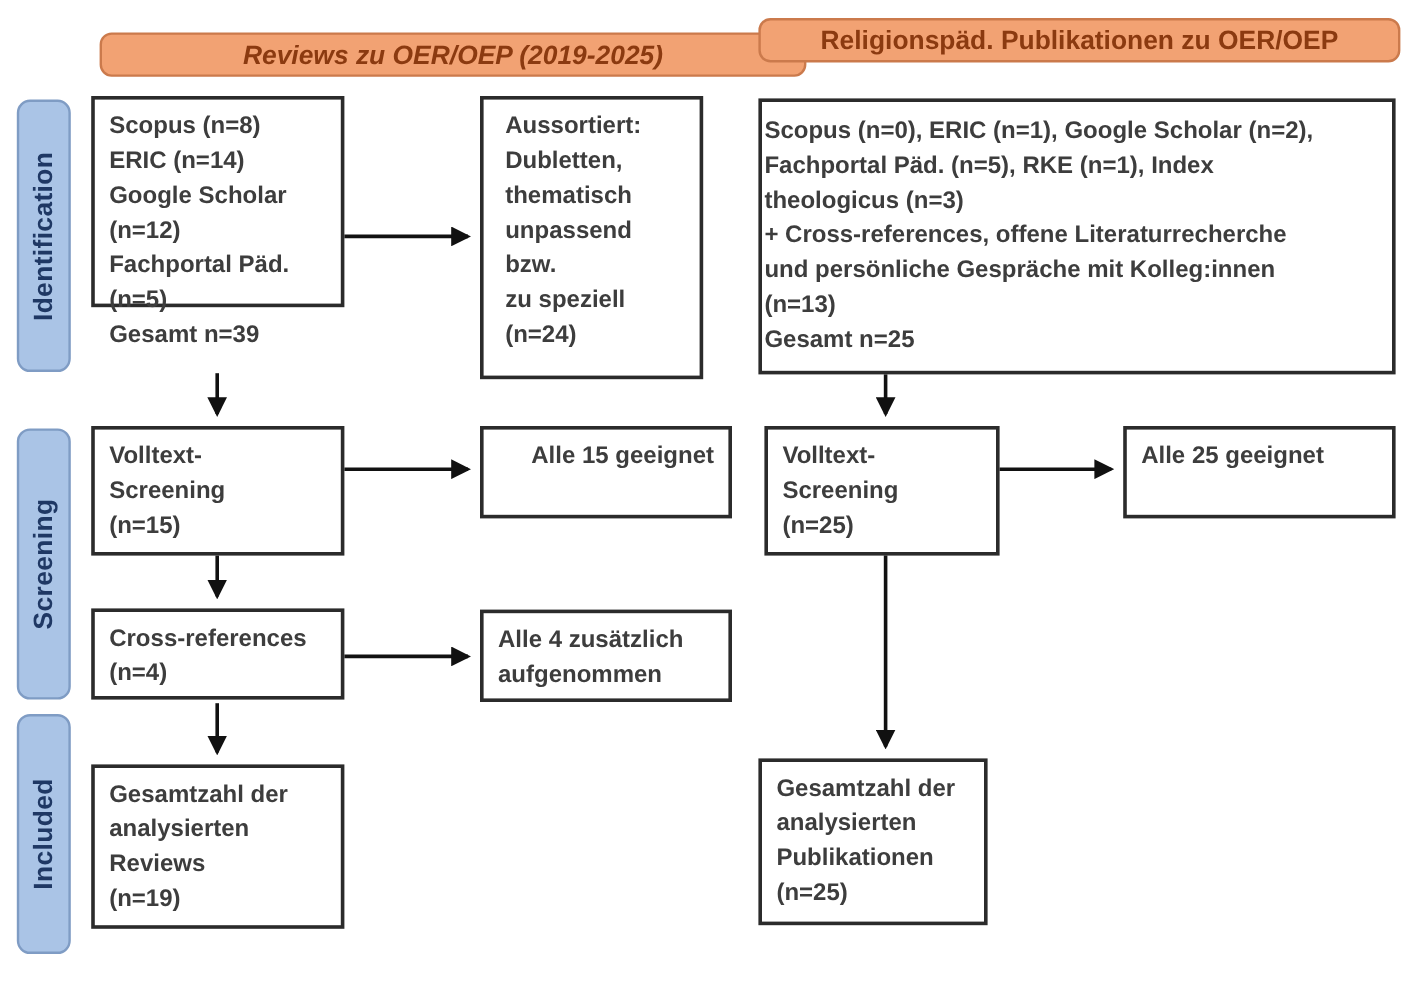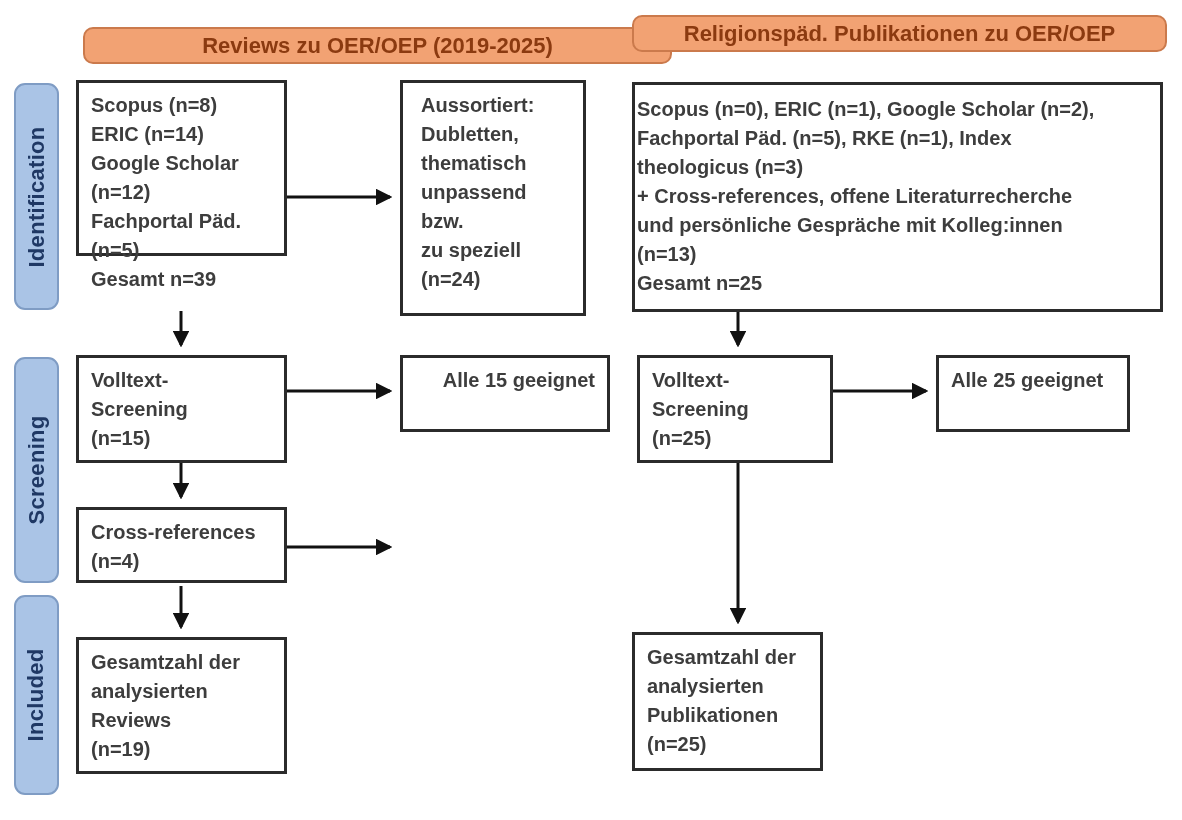--- a/index.html
+++ b/index.html
@@ -38,21 +38,21 @@
   }
   .box.r1{padding:10px 2px;}
   svg.arrows{position:absolute;left:0;top:0;pointer-events:none;}
   svg.arrows line{stroke:var(--arrow);stroke-width:3;}
 </style>
 </head>
 <body>
 
 <div class="canvas">
 
-  <div class="col-header" style="left:83px;top:27px;width:589px;height:37px;">Reviews zu OER/OEP (2019-2025)</div>
+  <div class="col-header" style="left:83px;top:27px;width:589px;height:37px;font-style:italic;">Reviews zu OER/OEP (2019-2025)</div>
   <div class="col-header" style="left:632px;top:15px;width:535px;height:37px;">Religionspäd. Publikationen zu OER/OEP</div>
 
   <div class="stage-tab" style="left:14px;top:83px;width:45px;height:227px;">
     <span class="vtext">Identification</span>
   </div>
   <div class="stage-tab" style="left:14px;top:357px;width:45px;height:226px;">
     <span class="vtext">Screening</span>
   </div>
   <div class="stage-tab" style="left:14px;top:595px;width:45px;height:200px;">
     <span class="vtext">Included</span>
@@ -70,36 +70,38 @@
 thematisch
 unpassend bzw.
 zu speziell
 (n=24)</div>
   <div class="box" style="left:76px;top:355px;width:211px;height:108px;">Volltext-
 Screening
 (n=15)</div>
   <div class="box" style="left:400px;top:355px;width:210px;height:77px;text-align:right;">Alle 15 geeignet</div>
   <div class="box" style="left:76px;top:507px;width:211px;height:76px;">Cross-references
 (n=4)</div>
+  <div class="box" style="left:400px;top:508px;width:210px;height:77px;">Alle 4 zusätzlich
+aufgenommen</div>
   <div class="box" style="left:76px;top:637px;width:211px;height:137px;">Gesamtzahl der
 analysierten
 Reviews
 (n=19)</div>
 
   <div class="box r1" style="left:632px;top:82px;width:531px;height:230px;">Scopus (n=0), ERIC (n=1), Google Scholar (n=2),
 Fachportal Päd. (n=5), RKE (n=1), Index
 theologicus (n=3)
 + Cross-references, offene Literaturrecherche
 und persönliche Gespräche mit Kolleg:innen
 (n=13)
 Gesamt n=25</div>
   <div class="box" style="left:637px;top:355px;width:196px;height:108px;">Volltext-
 Screening
 (n=25)</div>
-  <div class="box" style="left:936px;top:355px;width:194px;height:77px;">Alle 25 geeignet</div>
+  <div class="box" style="left:936px;top:355px;width:227px;height:77px;">Alle 25 geeignet</div>
   <div class="box" style="left:632px;top:632px;width:191px;height:139px;">Gesamtzahl der
 analysierten
 Publikationen
 (n=25)</div>
 
   <svg class="arrows" width="1182" height="820" viewBox="0 0 1182 820">
     <defs>
       <marker id="ah" viewBox="0 0 10 10" refX="8.5" refY="5" markerWidth="5.5" markerHeight="5.5" orient="auto-start-reverse">
         <path d="M0 0 L10 5 L0 10 z" fill="#111111"></path>
       </marker>

